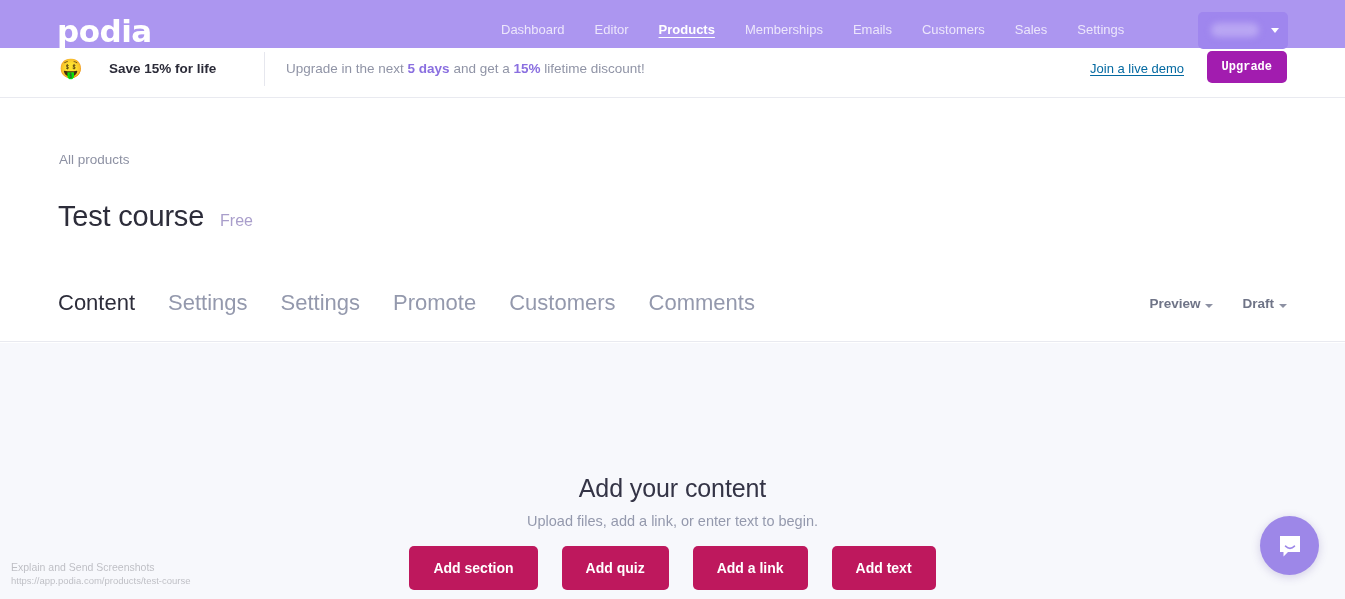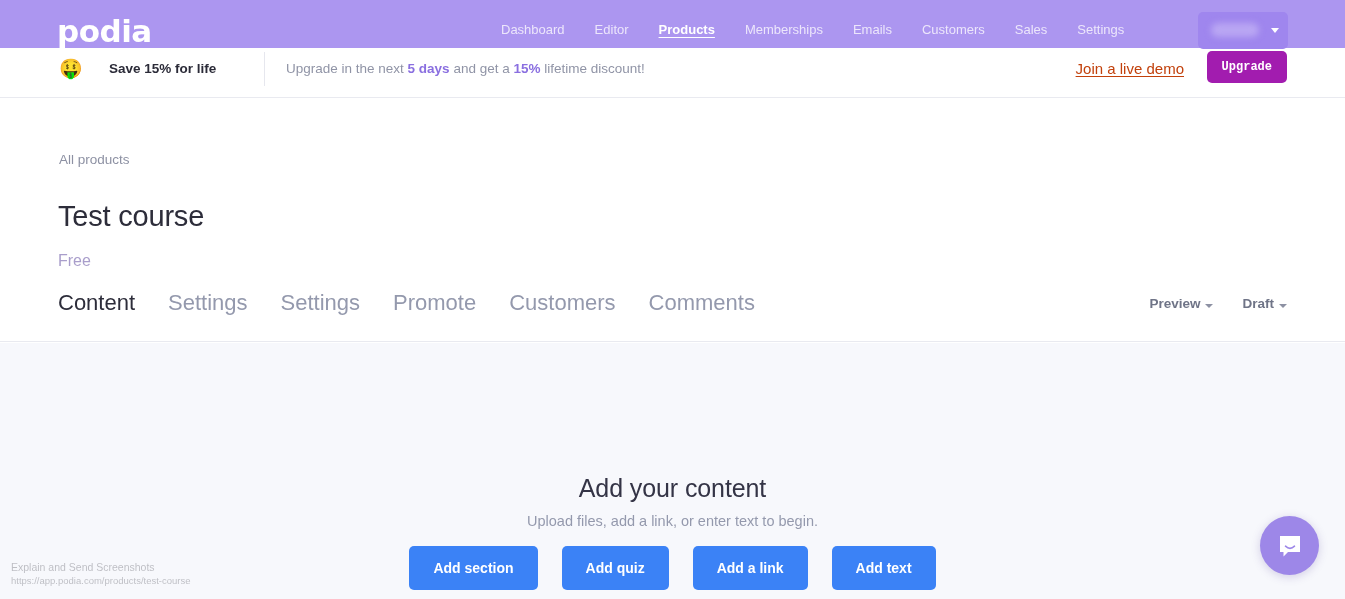--- a/index.html
+++ b/index.html
@@ -81,21 +81,21 @@
     position: absolute; left: 264px; top: 12px;
     width: 1px; height: 34px; background: #e6e7ee;
   }
   .promo-text {
     position: absolute; left: 286px; top: 19px;
     font-size: 13.5px; color: #9094a6; line-height: 20px; white-space: nowrap;
   }
   .promo-text b { color: #8a6fe0; font-weight: 700; }
   .promo-demo {
     position: absolute; right: 161px; top: 19px;
-    font-size: 15px; color: #c2410c; line-height: 20px;
+    font-size: 13px; color: #0369a1; line-height: 20px;
     text-decoration: underline; text-underline-offset: 2px;
     white-space: nowrap; cursor: pointer;
   }
   .promo-upgrade {
     position: absolute; right: 58px; top: 11px;
     height: 32px; padding: 0 15px; border: none; border-radius: 5px;
     background: #a21caf; color: #ffffff;
     font-size: 12px; font-weight: 700;
     font-family: Liberation Mono, monospace;
     cursor: pointer; line-height: 32px;
@@ -108,21 +108,21 @@
     background: #ffffff;
     border-bottom: 1px solid #e9eaf0;
   }
   .breadcrumb {
     position: absolute; left: 59px; top: 53px;
     font-size: 13.5px; color: #8d91a3; line-height: 18px;
     cursor: pointer;
   }
   .title-row {
     position: absolute; left: 58px; top: 100px;
-    display: flex; align-items: baseline; gap: 16px; flex-direction: column;
+    display: flex; align-items: baseline; gap: 16px;
   }
   .page-title {
     font-size: 29px; font-weight: 400; color: #2d2d3a;
     line-height: 36px; letter-spacing: -0.2px;
   }
   .price-badge {
     font-size: 16px; color: #a99ecb; line-height: 22px;
   }
 
   
@@ -172,21 +172,21 @@
   .empty-sub {
     position: absolute; left: 0; top: 168px; width: 1345px;
     font-size: 14.5px; color: #9499ad; line-height: 20px;
   }
   .empty-btns {
     position: absolute; left: 0; top: 203px; width: 1345px;
     display: flex; justify-content: center; gap: 24px;
   }
   .pbtn {
     height: 44px; padding: 0 24px; border: none; border-radius: 5px;
-    background: #3b82f6; color: #ffffff;
+    background: #be185d; color: #ffffff;
     font-size: 14px; font-weight: 700;
     font-family: "Liberation Sans", sans-serif;
     cursor: pointer; white-space: nowrap;
   }
 
   
   .chat-launcher {
     position: absolute; right: 26px; bottom: 24px;
     width: 59px; height: 59px; border-radius: 50%;
     background: #9d87e8; border: none; cursor: pointer;

